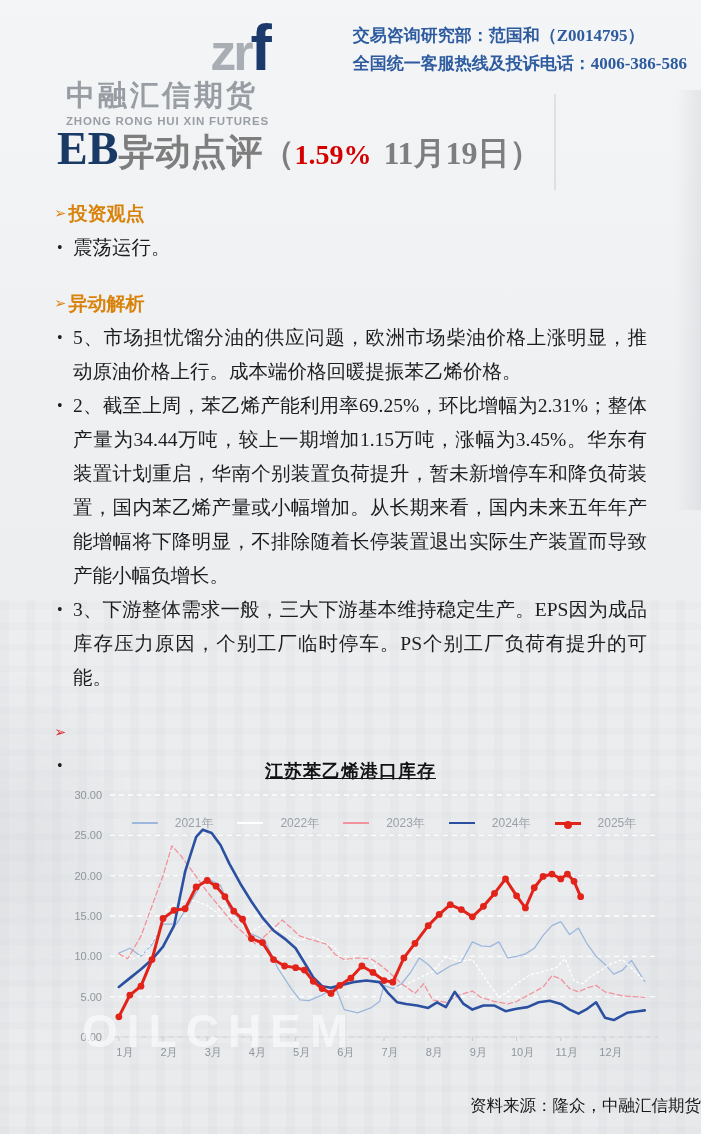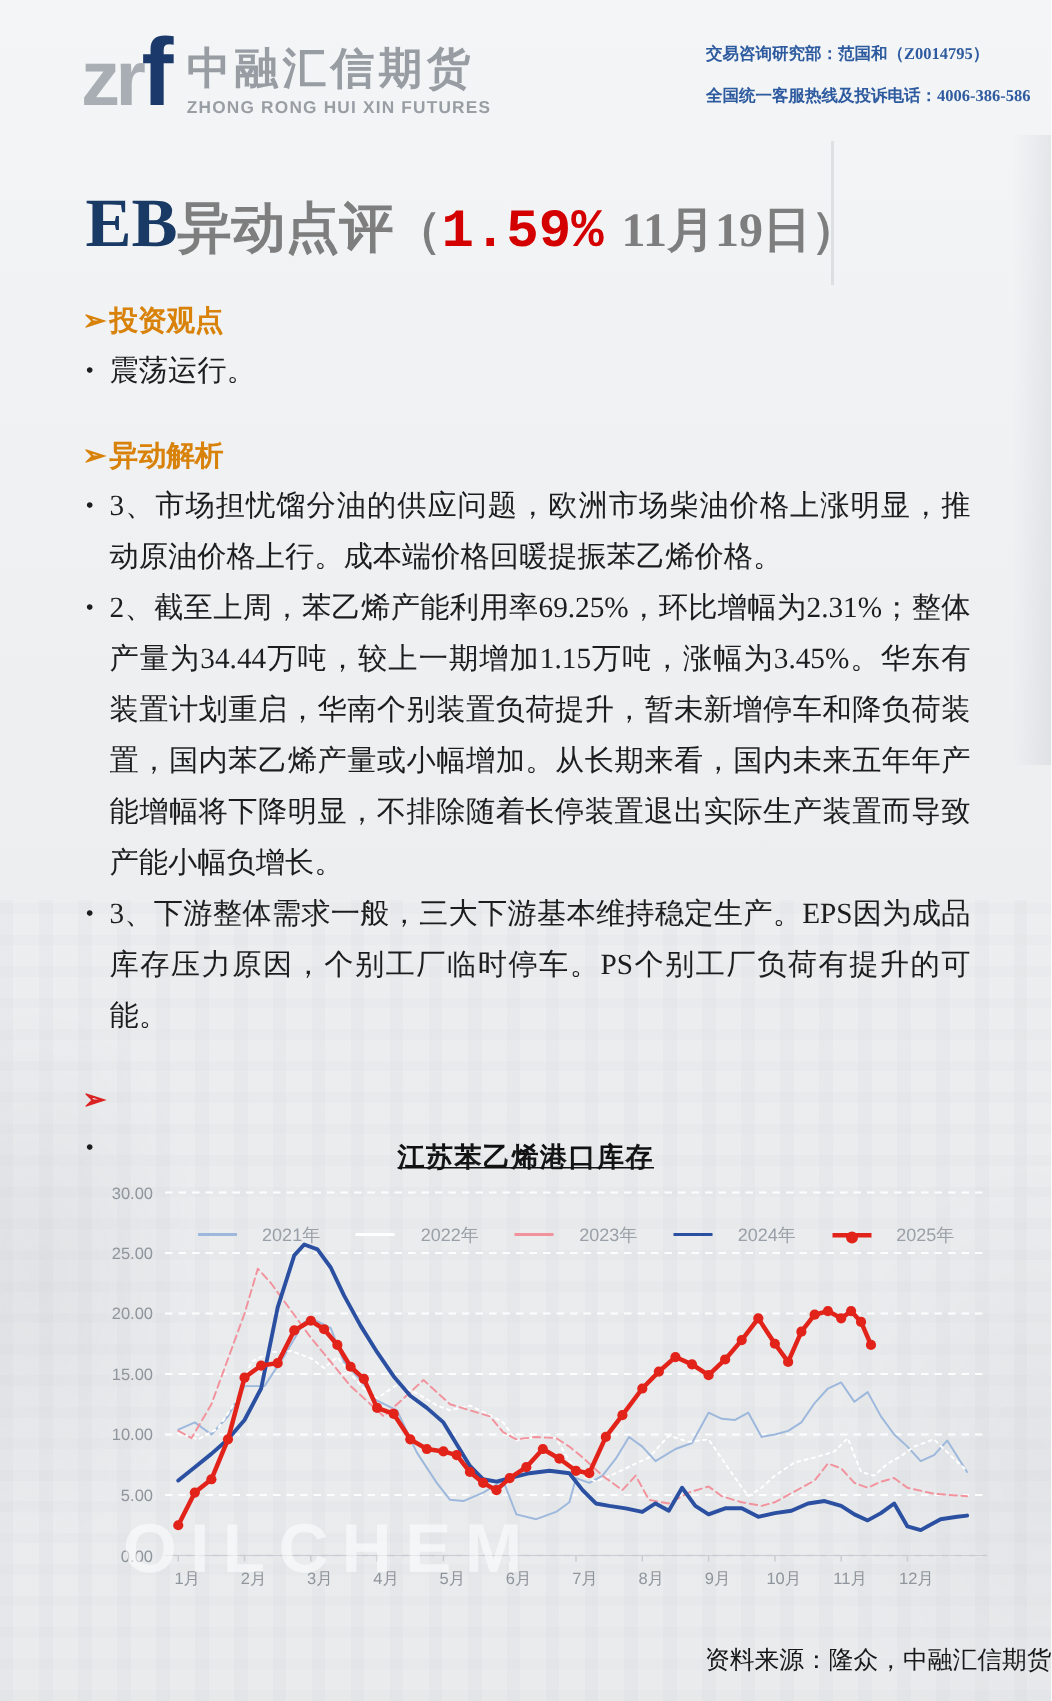--- a/index.html
+++ b/index.html
@@ -11,40 +11,40 @@
     background:
       repeating-linear-gradient(90deg, rgba(125,130,140,.07) 0 9px, rgba(255,255,255,0) 9px 26px),
       repeating-linear-gradient(0deg, rgba(125,130,140,.05) 0 7px, rgba(255,255,255,0) 7px 21px),
       radial-gradient(160px 260px at 25px 250px, rgba(90,95,105,.12), transparent 70%),
       radial-gradient(200px 300px at 690px 380px, rgba(110,115,125,.10), transparent 70%);}
   .bg-line{position:absolute;left:554px;top:94px;width:2px;height:96px;background:rgba(150,156,165,.22);pointer-events:none;}
   .bg-band{position:absolute;right:0;top:90px;width:26px;height:420px;background:linear-gradient(90deg,transparent,rgba(140,146,155,.14));pointer-events:none;}
 
   
   .header{display:flex;align-items:flex-start;padding:16px 14px 0 54px;height:82px;}
-  .logo{display:flex;align-items:flex-end;}
+  .logo{display:flex;align-items:flex-end;flex-direction:column;}
   .logo-mark{font-weight:bold;letter-spacing:-3px;line-height:1;}
   .logo-zr{font-size:52px;color:#a9aeb5;}
   .logo-f{font-size:64px;color:#1b3a6b;}
   .logo-text{margin-left:12px;padding-bottom:2px;}
   .logo-cn{font-size:29px;font-weight:bold;color:#989da4;letter-spacing:3px;line-height:1.1;}
   .logo-en{font-size:11.5px;font-weight:bold;color:#999ea5;letter-spacing:.8px;margin-top:3px;}
   .contact{margin-left:auto;padding-top:6px;font-family:"Liberation Serif","DejaVu Serif",serif;
-           font-weight:bold;color:#2e5b9f;font-size:11px;line-height:28px;}
+           font-weight:bold;color:#2e5b9f;font-size:17px;line-height:28px;}
 
   
   .title{margin:26px 0 0 57px;font-family:"Liberation Serif","DejaVu Serif",serif;font-weight:bold;line-height:1.1;}
   .t-navy{color:#1a3a66;font-size:46px;}
   .t-gray{color:#7e7e7e;font-size:36px;}
   .t-paren{color:#7e7e7e;font-size:32px;}
-  .t-red{color:#d40000;font-size:36px;font-family:Liberation Mono, monospace;}
+  .t-red{color:#d40000;font-size:28px;}
 
   
   .content{margin:16px 0 0 55px;width:592px;font-family:"Liberation Serif","DejaVu Serif",serif;}
-  .sec-head{font-size:19px;font-weight:bold;margin:26px 0 4px 0;}
+  .sec-head{font-size:19px;font-weight:bold;margin:26px 0 4px 0;font-family:Liberation Mono, monospace;}
   .sec-head .arrow{margin-right:2px;}
   .sec-orange{color:#d9820a;}
   .sec-red{color:#e01f1f;}
   .bullets{list-style:none;margin:0;padding:0;}
   .bullets li{position:relative;padding-left:18px;font-size:19.5px;line-height:34px;color:#1d1d1d;text-align:justify;}
   .bullets .b{position:absolute;left:2px;top:0;font-size:16px;}
 
   
   .chart-title{margin-top:14px;text-align:center;font-family:"Liberation Serif","DejaVu Serif",serif;
                font-size:18px;font-weight:bold;color:#111;text-decoration:underline;letter-spacing:1px;}
@@ -87,21 +87,21 @@
   <h1 class="title"><span class="t-navy">EB</span><span class="t-gray">异动点评</span><span class="t-paren">（</span><span class="t-red">1.59%</span><span class="t-paren" style="margin-left:12px;">11月19日</span><span class="t-paren">）</span></h1>
 
   <div class="content">
     <div class="sec-head sec-orange"><span class="arrow">➢</span><span>投资观点</span></div>
     <ul class="bullets">
       <li><span class="b">•</span><span>震荡运行。</span></li>
     </ul>
 
     <div class="sec-head sec-orange"><span class="arrow">➢</span><span>异动解析</span></div>
     <ul class="bullets">
-      <li><span class="b">•</span><span>3、市场担忧馏分油的供应问题，欧洲市场柴油价格上涨明显，推动原油价格上行。成本端价格回暖提振苯乙烯价格。</span></li>
+      <li><span class="b">•</span><span>5、市场担忧馏分油的供应问题，欧洲市场柴油价格上涨明显，推动原油价格上行。成本端价格回暖提振苯乙烯价格。</span></li>
       <li><span class="b">•</span><span>2、截至上周，苯乙烯产能利用率69.25%，环比增幅为2.31%；整体产量为34.44万吨，较上一期增加1.15万吨，涨幅为3.45%。华东有装置计划重启，华南个别装置负荷提升，暂未新增停车和降负荷装置，国内苯乙烯产量或小幅增加。从长期来看，国内未来五年年产能增幅将下降明显，不排除随着长停装置退出实际生产装置而导致产能小幅负增长。</span></li>
       <li><span class="b">•</span><span>3、下游整体需求一般，三大下游基本维持稳定生产。EPS因为成品库存压力原因，个别工厂临时停车。PS个别工厂负荷有提升的可能。</span></li>
     </ul>
 
     <div class="sec-head sec-red"><span class="arrow">➢</span><span></span></div>
     <ul class="bullets">
       <li><span class="b">•</span><span></span></li>
     </ul>
   </div>
 

